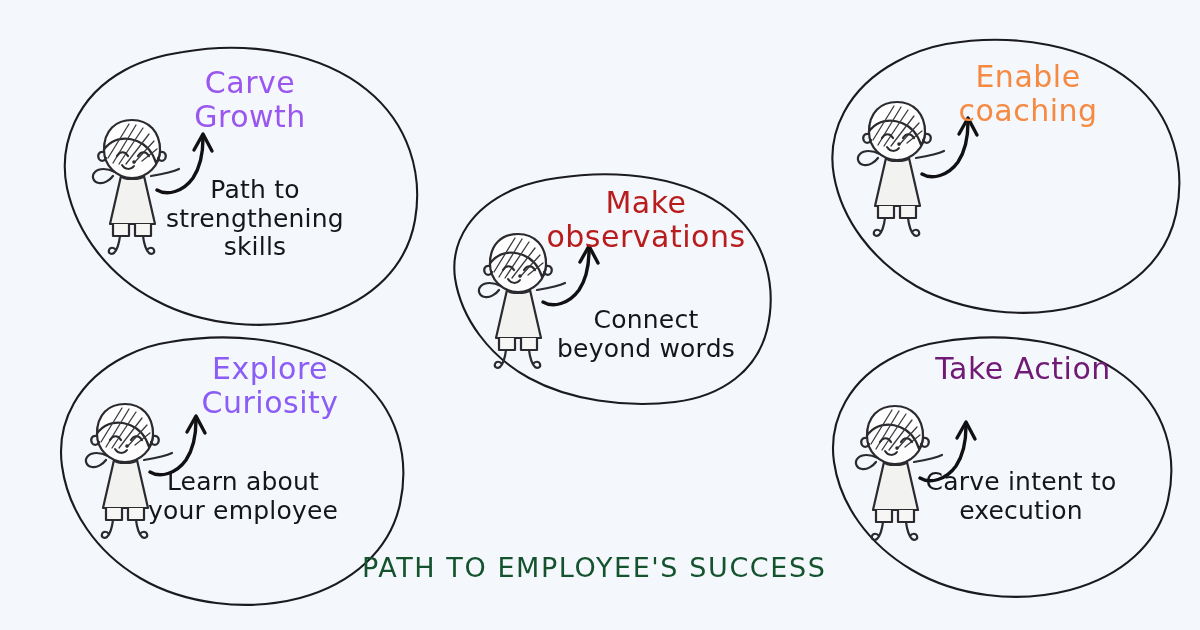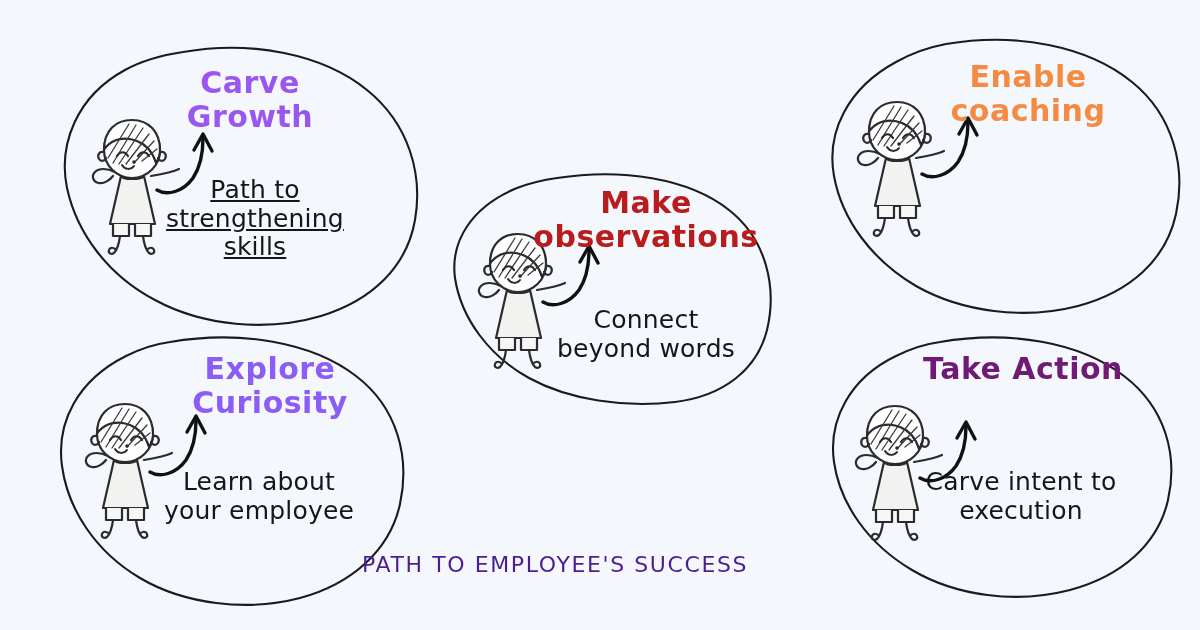--- a/index.html
+++ b/index.html
@@ -25,42 +25,42 @@
   .blob-svg {
     position: absolute;
     left: 0;
     top: 0;
     overflow: visible;
   }
   .heading {
     position: absolute;
     text-align: center;
     font-family: "DejaVu Sans", sans-serif;
-    font-weight: 700;
+    font-weight: 400;
     line-height: 1.12;
     letter-spacing: 0.5px;
     white-space: pre-line;
     font-size: 30px;
   }
   .subtext {
     position: absolute;
     text-align: center;
     color: #15161a;
     font-family: "DejaVu Sans", sans-serif;
     font-weight: 400;
     line-height: 1.14;
     white-space: pre-line;
     font-size: 25px;
     letter-spacing: 0.2px;
   }
   .caption {
     position: absolute;
-    color: #4c1d95;
+    color: #14532d;
     font-family: "DejaVu Sans", sans-serif;
-    font-size: 22px;
+    font-size: 27px;
     letter-spacing: 1.6px;
     white-space: nowrap;
   }
   .figure {
     position: absolute;
   }
   .arrow {
     position: absolute;
     overflow: visible;
   }
@@ -122,21 +122,21 @@
     <div class="arrow" style="left:96px; top:92px; width:80px; height:66px;">
       <svg width="80" height="66" viewBox="0 0 80 66">
         <path d="M 6 60 C 16 66 32 62 42 48 C 50 36 52 20 52 8" fill="none" stroke="#111114" stroke-width="3.4" stroke-linecap="round"></path>
         <path d="M 43 20 L 52 4 L 61 21" fill="none" stroke="#111114" stroke-width="3.4" stroke-linecap="round" stroke-linejoin="round"></path>
       </svg>
     </div>
 
     <div class="heading" style="left:95px; top:28px; width:200px; color:#9a57f0;">Carve
 Growth</div>
 
-    <div class="subtext" style="left:90px; top:138px; width:220px;text-decoration:underline;">Path to
+    <div class="subtext" style="left:90px; top:138px; width:220px;">Path to
 strengthening
 skills</div>
   </div>
 
   <div class="blob" style="left:50px; top:330px; width:360px; height:280px;">
     <svg class="blob-svg" width="360" height="280" viewBox="0 0 360 280">
       <path d="M 120 12 C 190 0 262 12 306 46 C 348 78 360 128 350 174
                C 340 220 302 254 250 268 C 196 282 134 274 90 248
                C 46 222 18 180 12 136 C 6 92 28 50 76 26 C 90 19 105 14 120 12 Z" fill="none" stroke="#1b1b1f" stroke-width="2.1" stroke-linecap="round"></path>
     </svg>
@@ -175,21 +175,21 @@
     <div class="arrow" style="left:94px; top:82px; width:80px; height:66px;">
       <svg width="80" height="66" viewBox="0 0 80 66">
         <path d="M 6 60 C 16 66 32 62 42 48 C 50 36 52 20 52 8" fill="none" stroke="#111114" stroke-width="3.4" stroke-linecap="round"></path>
         <path d="M 43 20 L 52 4 L 61 21" fill="none" stroke="#111114" stroke-width="3.4" stroke-linecap="round" stroke-linejoin="round"></path>
       </svg>
     </div>
 
     <div class="heading" style="left:120px; top:22px; width:200px; color:#8b5cf6;">Explore
 Curiosity</div>
 
-    <div class="subtext" style="left:84px; top:138px; width:250px;">Learn about
+    <div class="subtext" style="left:68px; top:138px; width:250px;">Learn about
 your employee</div>
   </div>
 
   <div class="blob" style="left:445px; top:168px; width:330px; height:240px;">
     <svg class="blob-svg" width="330" height="240" viewBox="0 0 330 240">
       <path d="M 112 10 C 176 0 244 10 284 42 C 322 72 332 120 322 162
                C 312 202 278 228 230 234 C 180 240 124 232 84 210
                C 44 188 16 150 10 110 C 5 72 28 38 72 20 C 85 15 98 12 112 10 Z" fill="none" stroke="#1b1b1f" stroke-width="2.1" stroke-linecap="round"></path>
     </svg>
 

